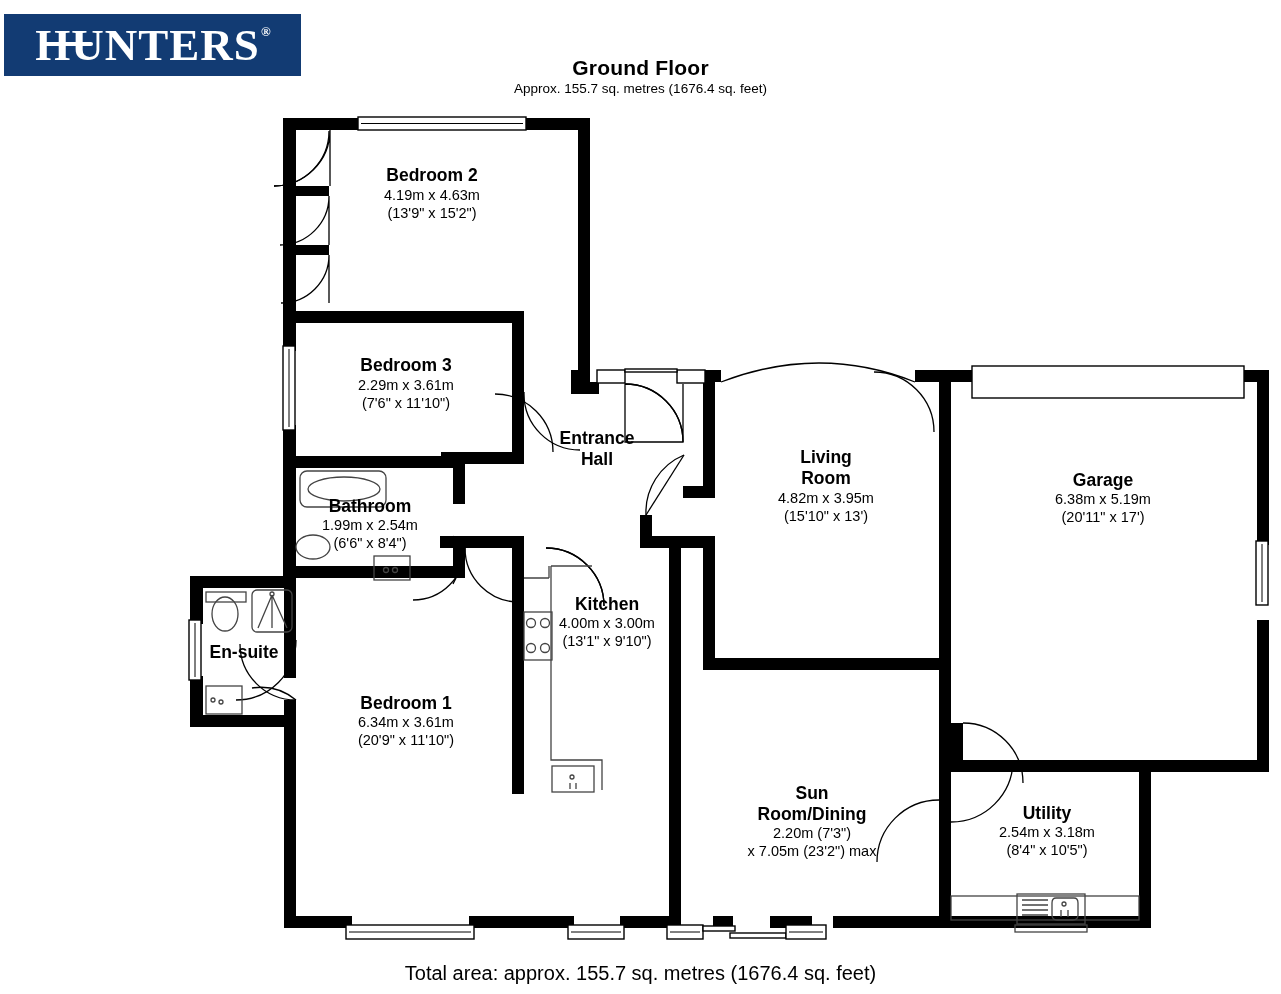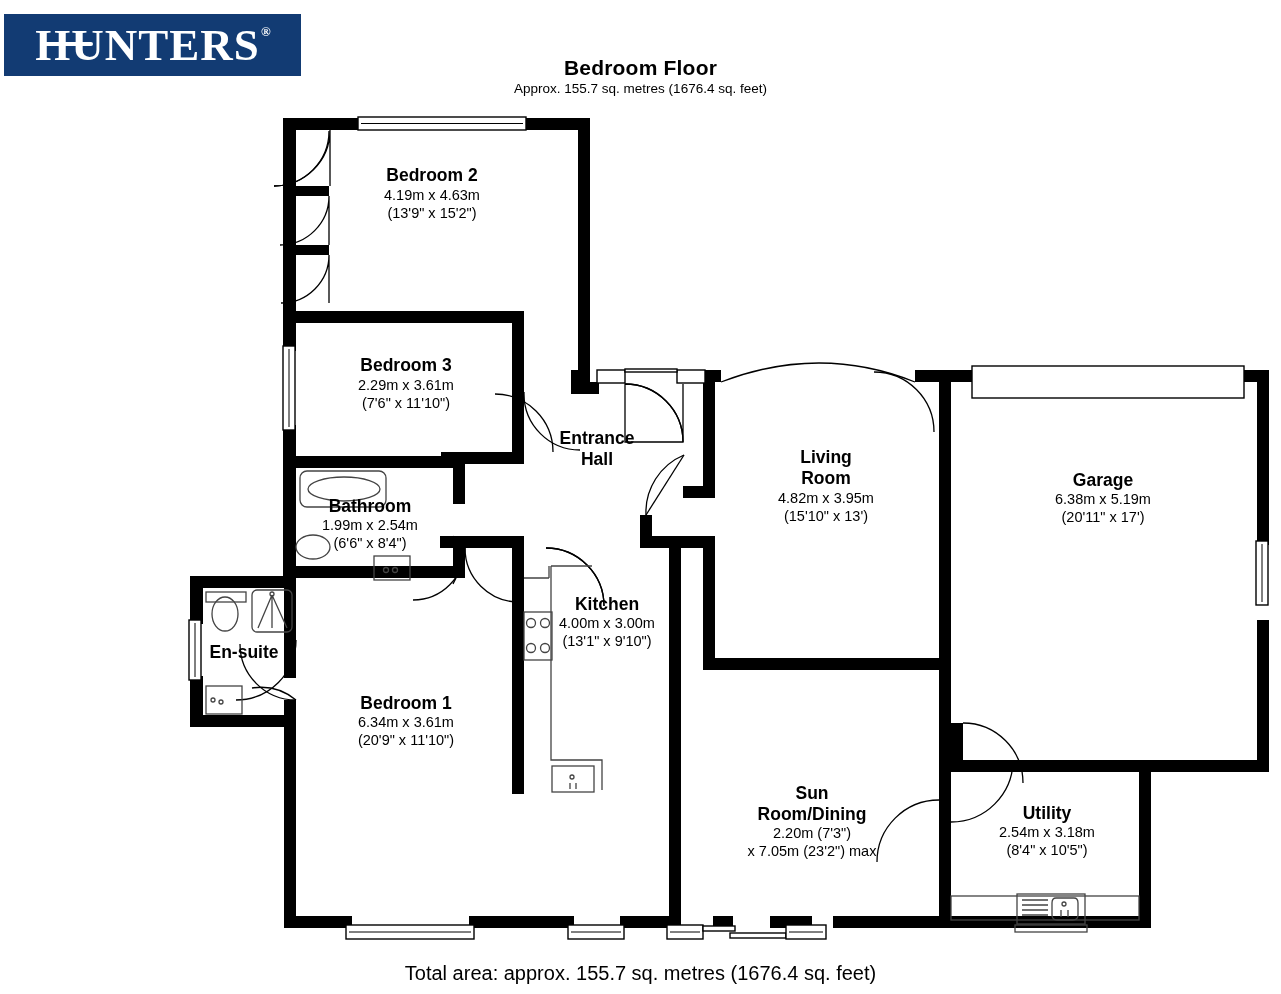--- a/index.html
+++ b/index.html
@@ -40,21 +40,21 @@
 <div id="page">
 
   <div id="logo">
     <span class="wordmark">
       <span class="bar"></span>
       <span>HUNTERS</span>
       <span class="reg">®</span>
     </span>
   </div>
 
-  <div id="title">Bedroom Floor</div>
+  <div id="title">Ground Floor</div>
   <div id="subtitle">Approx. 155.7 sq. metres (1676.4 sq. feet)</div>
   <div id="footer">Total area: approx. 155.7 sq. metres (1676.4 sq. feet)</div>
 
   <svg id="plan" viewBox="0 0 1281 994">
 
     <g fill="#000000">
 
       <rect x="283" y="118" width="79" height="12"></rect>
       <rect x="522" y="118" width="68" height="12"></rect>
       <rect x="283" y="118" width="13" height="200"></rect>

